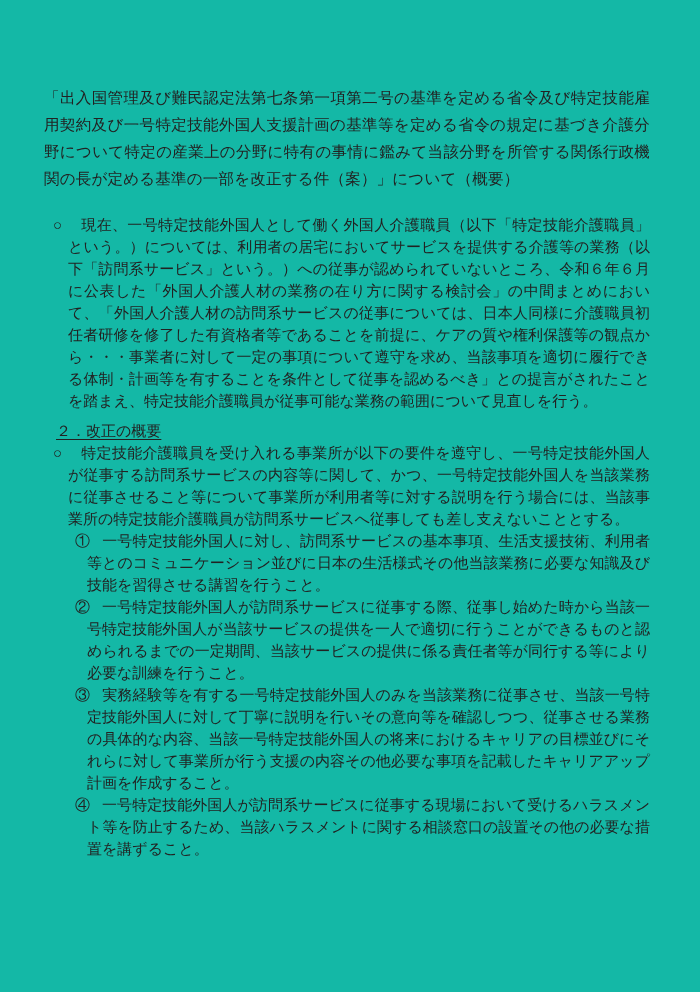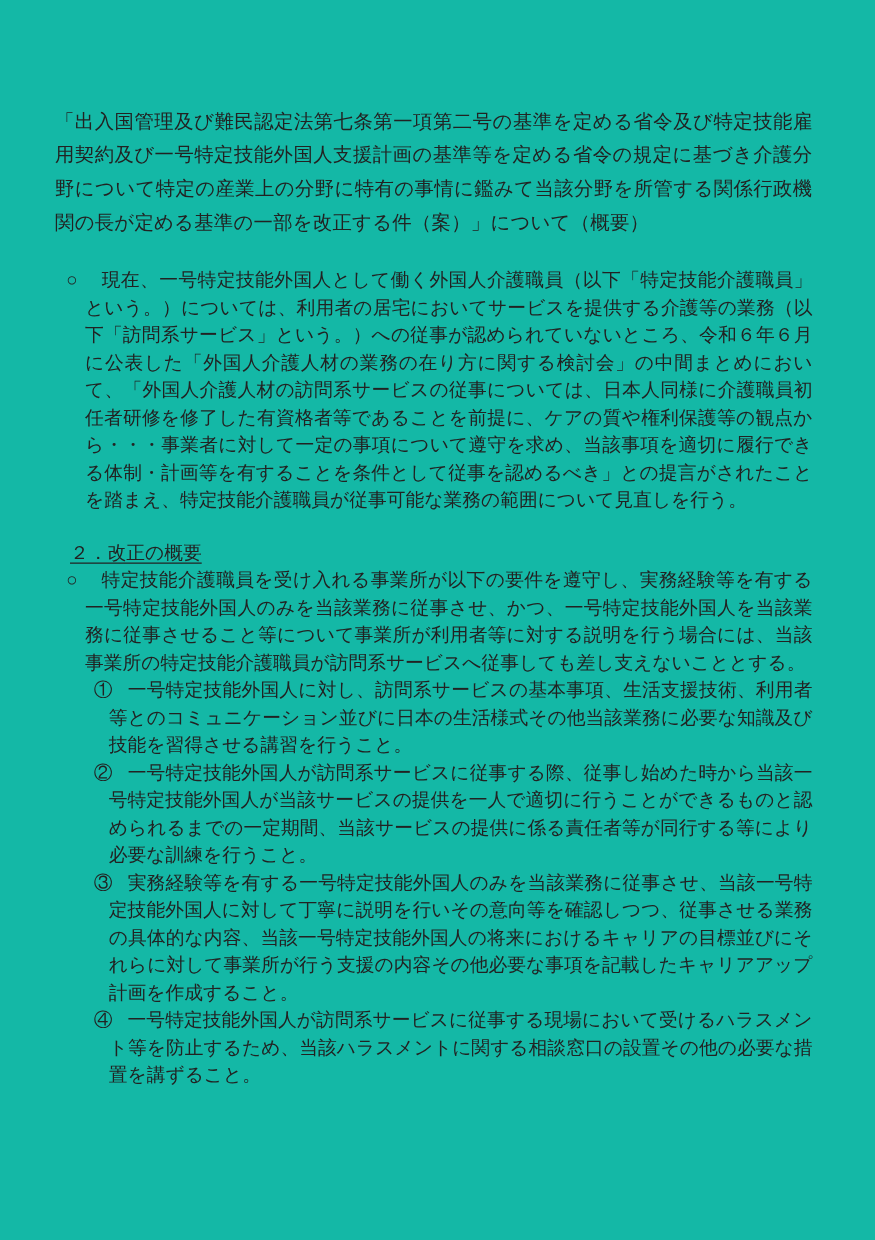--- a/index.html
+++ b/index.html
@@ -19,21 +19,21 @@
     overflow: hidden;
   }
   .doc-title {
     font-size: 15.5px;
     line-height: 27px;
     text-align: justify;
     margin-left: -9px;
     letter-spacing: 0.2px;
   }
   .section-1 { margin-top: 22px; }
-  .section-2 { margin-top: 20px; }
+  .section-2 { margin-top: 8px; }
   .section-heading {
     font-size: 15px;
     line-height: 22px;
     padding-left: 3px;
     text-decoration: underline;
     text-underline-offset: 3px;
     text-decoration-thickness: 1px;
   }
   .o-para {
     font-size: 15px;
@@ -69,21 +69,21 @@
 
   <div class="section section-1">
     <div class="o-para">
       <span class="o-marker">○</span><span>現在、一号特定技能外国人として働く外国人介護職員（以下「特定技能介護職員」という。）については、利用者の居宅においてサービスを提供する介護等の業務（以下「訪問系サービス」という。）への従事が認められていないところ、令和６年６月に公表した「外国人介護人材の業務の在り方に関する検討会」の中間まとめにおいて、「外国人介護人材の訪問系サービスの従事については、日本人同様に介護職員初任者研修を修了した有資格者等であることを前提に、ケアの質や権利保護等の観点から・・・事業者に対して一定の事項について遵守を求め、当該事項を適切に履行できる体制・計画等を有することを条件として従事を認めるべき」との提言がされたことを踏まえ、特定技能介護職員が従事可能な業務の範囲について見直しを行う。</span>
     </div>
   </div>
 
   <div class="section section-2">
     <div class="section-heading">２．改正の概要</div>
     <div class="o-para">
-      <span class="o-marker">○</span><span>特定技能介護職員を受け入れる事業所が以下の要件を遵守し、実務経験等を有する一号特定技能外国人のみを当該業務に従事させ、かつ、一号特定技能外国人を当該業務に従事させること等について事業所が利用者等に対する説明を行う場合には、当該事業所の特定技能介護職員が訪問系サービスへ従事しても差し支えないこととする。</span>
+      <span class="o-marker">○</span><span>特定技能介護職員を受け入れる事業所が以下の要件を遵守し、一号特定技能外国人が従事する訪問系サービスの内容等に関して、かつ、一号特定技能外国人を当該業務に従事させること等について事業所が利用者等に対する説明を行う場合には、当該事業所の特定技能介護職員が訪問系サービスへ従事しても差し支えないこととする。</span>
     </div>
 
     <div class="num-item">
       <span class="num-marker">①</span><span>一号特定技能外国人に対し、訪問系サービスの基本事項、生活支援技術、利用者等とのコミュニケーション並びに日本の生活様式その他当該業務に必要な知識及び技能を習得させる講習を行うこと。</span>
     </div>
 
     <div class="num-item">
       <span class="num-marker">②</span><span>一号特定技能外国人が訪問系サービスに従事する際、従事し始めた時から当該一号特定技能外国人が当該サービスの提供を一人で適切に行うことができるものと認められるまでの一定期間、当該サービスの提供に係る責任者等が同行する等により必要な訓練を行うこと。</span>
     </div>
 

